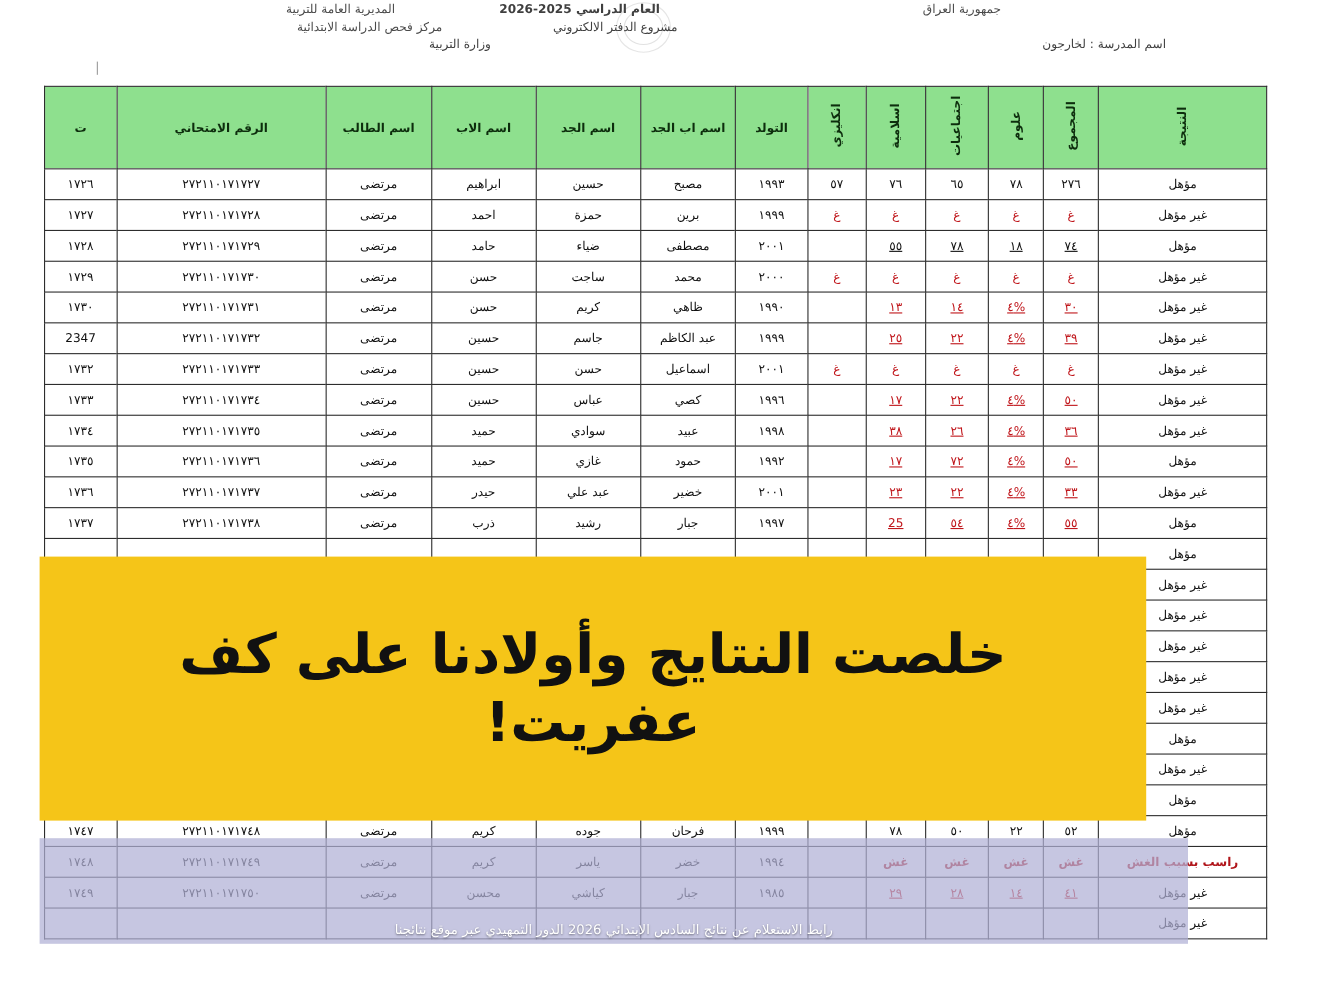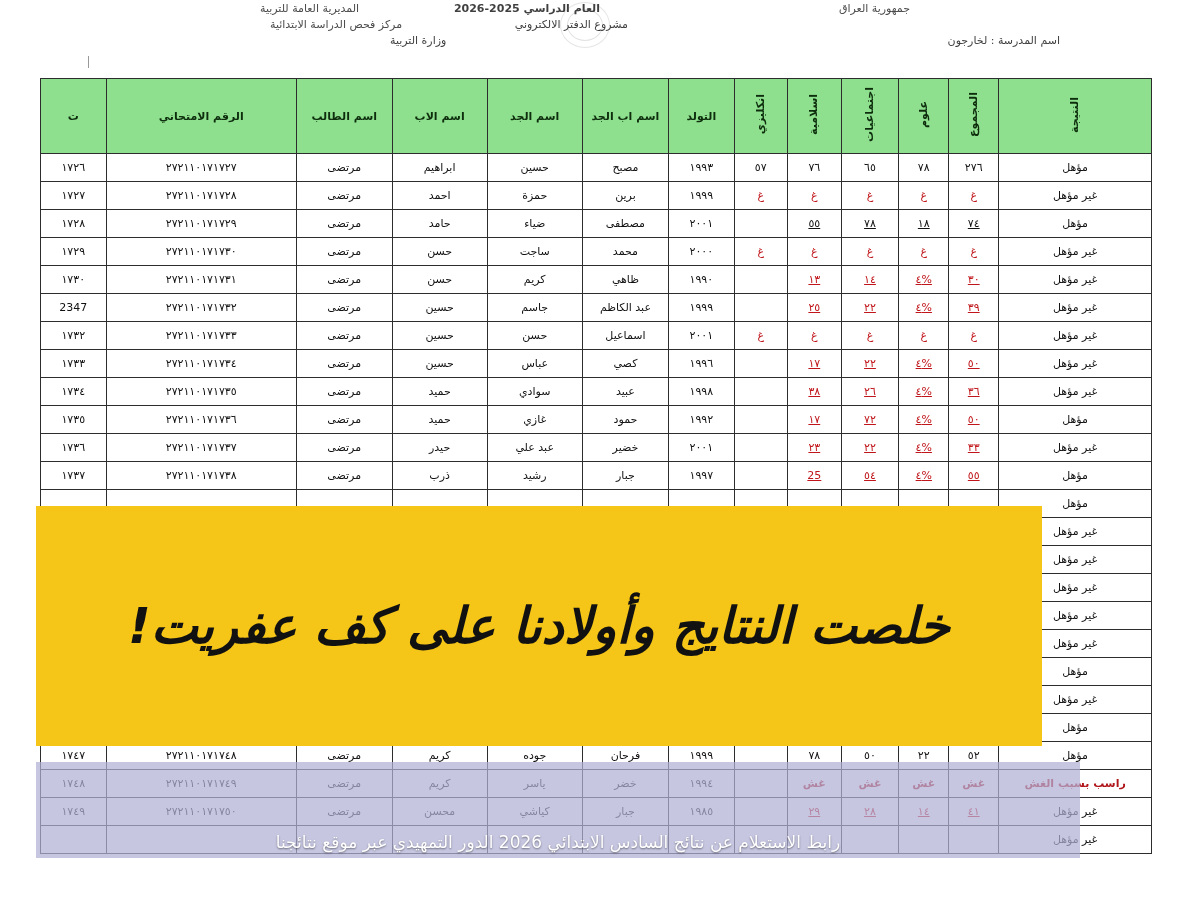--- a/index.html
+++ b/index.html
@@ -36,21 +36,21 @@
   .doc-header .hline {
     position: absolute;
     white-space: nowrap;
     color: #2b2b2b;
     font-size: 11px;
   }
   .hl-1 { top: 2px;  right: 290px; opacity: .85; }
   .hl-2 { top: 2px;  left: 260px;  opacity: .85; }
   .hl-3 { top: 2px;  right: 600px; font-weight: bold; opacity: .9;}
   .hl-4 { top: 18px; left: 270px;  opacity: .85; }
-  .hl-5 { top: 18px; right: 572px; opacity: .9; }
+  .hl-5 { top: 18px; right: 584px; opacity: .9; }
   .hl-6 { top: 34px; right: 140px; opacity: .9; }
   .hl-7 { top: 34px; left: 350px;  opacity: .9; margin-left: 40px; }
 
   .seal {
     position: absolute;
     top: 2px;
     left: 560px;
     width: 48px;
     height: 44px;
     border-radius: 50%;
@@ -136,21 +136,20 @@
     top: 506px;
     left: 36px;
     right: 158px;
     height: 240px;
     background: #f5c518;
     display: flex;
     align-items: center;
     justify-content: center;
     padding: 0 30px;
     box-sizing: border-box;
-    font-style: italic;
   }
   #banner-text {
     font-family: "DejaVu Sans", "Liberation Sans", sans-serif;
     font-weight: bold;
     font-size: 50px;
     line-height: 1.25;
     color: #111111;
     text-align: center;
     direction: rtl;
   }
@@ -164,21 +163,21 @@
     height: 96px;
     background: rgba(176,176,214,.72);
     display: flex;
     align-items: flex-end;
     justify-content: center;
     padding-bottom: 6px;
     box-sizing: border-box;
   }
   #caption-text {
     direction: rtl;
-    font-size: 17px;
+    font-size: 12px;
     color: #ffffff;
     text-shadow: 0 1px 2px rgba(0,0,0,.45);
     font-family: "DejaVu Sans", "Liberation Sans", sans-serif;
     white-space: nowrap;
   }
 </style>
 </head>
 <body>
 
 <div id="sheet">

